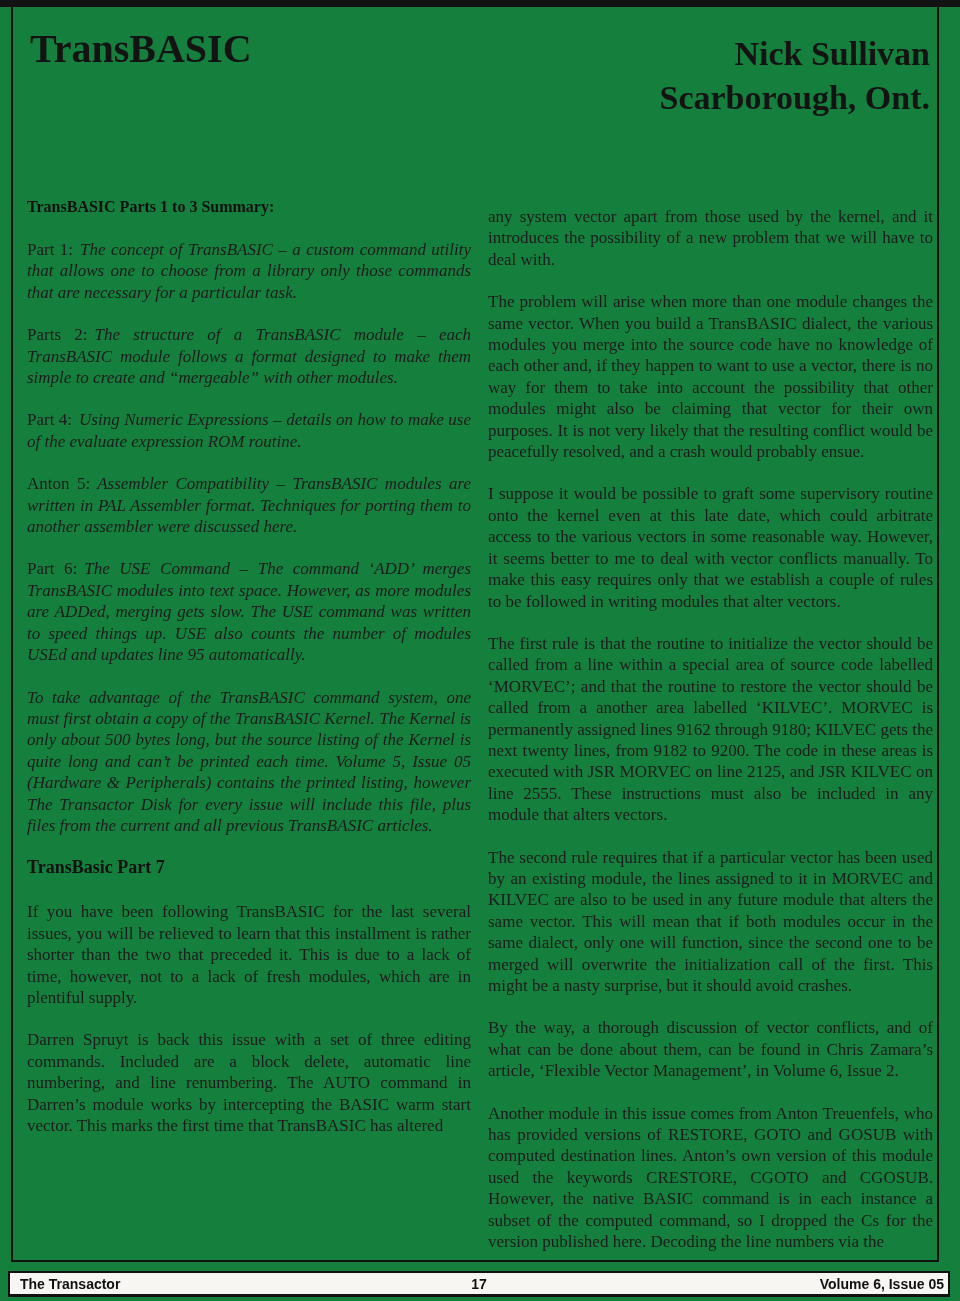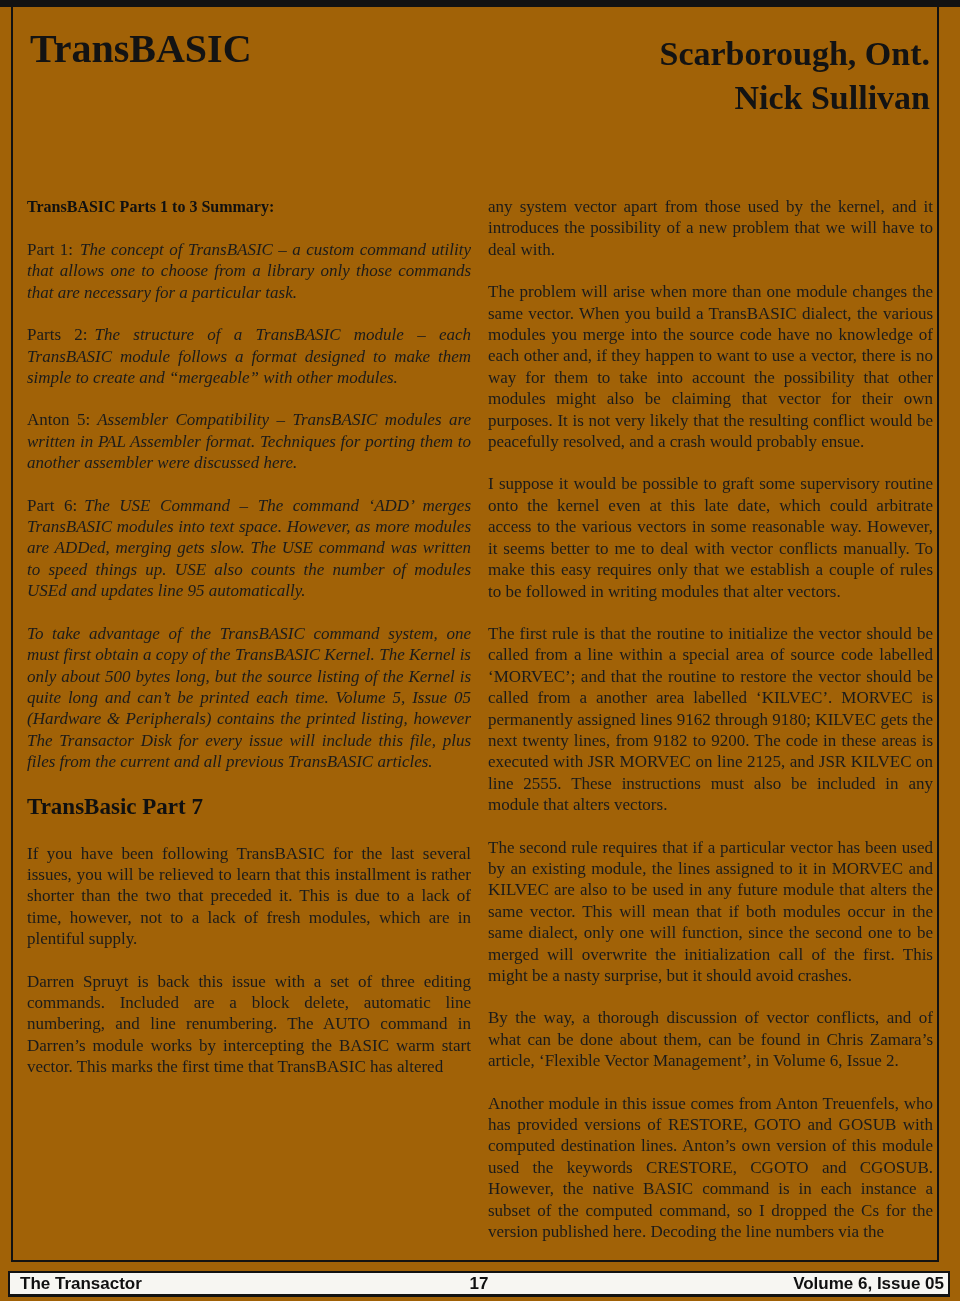--- a/index.html
+++ b/index.html
@@ -1,82 +1,85 @@
 <!DOCTYPE html>
 <html><head>
 <meta charset="utf-8">
 <style>
   html,body { margin:0; padding:0; background:#e9e8e4; }
   .page {
     position:relative; width:960px; height:1301px;
-    background:#a16207; color:#1b1b1b;
+    background:#15803d; color:#1b1b1b;
     font-family:"Liberation Serif", serif;
     overflow:hidden;
   }
   .top-rule { position:absolute; left:0; top:0; width:960px; height:7px; background:#121212; }
   .frame {
     position:absolute; left:11px; top:7px; width:928px; height:1255px;
     box-sizing:border-box;
     border-left:2px solid #121212; border-right:2px solid #121212; border-bottom:2px solid #121212;
   }
   .header-title {
     position:absolute; left:30px; top:26px;
     font-size:40px; font-weight:bold; line-height:45px; color:#131313;
   }
   .header-author {
     position:absolute; right:30px; top:32px; text-align:right;
     font-size:34px; font-weight:bold; line-height:44px; color:#131313;
   }
   .col-left  { position:absolute; left:27px;  top:198px; width:444px; }
-  .col-right { position:absolute; left:488px; top:196px; width:445px; }
+  .col-right { position:absolute; left:488px; top:206px; width:445px; }
   .col-left p, .col-right p {
     margin:0 0 21px; font-size:17px; line-height:21.4px; text-align:justify;
   }
   .heading  { font-size:16px; font-weight:bold; margin:0 0 23px; color:#101010; }
-  .heading2 { font-size:23px; font-weight:bold; margin:2px 0 23px; color:#101010; }
+  .heading2 { font-size:18px; font-weight:bold; margin:2px 0 23px; color:#101010; }
   .plabel { font-weight:normal; font-style:normal; margin-right:7px;margin-top:26px; }
   .ptext  { font-style:italic; }
   .kernel { font-style:italic; }
   .footer {
     position:absolute; left:8px; top:1271px; width:942px; height:26px;
     box-sizing:border-box;
     border:2px solid #121212; border-bottom-width:3px;
     background:#f7f6f2;
     display:flex; align-items:center;
-    font-family:"Liberation Sans", sans-serif; font-weight:bold; font-size:17px; color:#101010;
+    font-family:"Liberation Sans", sans-serif; font-weight:bold; font-size:14px; color:#101010;
   }
   .footer-left  { margin-left:10px; }
   .footer-center{ position:absolute; left:50%; transform:translateX(-50%); }
   .footer-right { margin-left:auto; margin-right:4px; }
 </style>
 </head>
 <body>
 
 <div class="page">
 
   <div class="top-rule"></div>
   <div class="frame"></div>
 
   <div class="header-title">
     <div>TransBASIC</div>
   </div>
 
   <div class="header-author">
+    <div>Nick Sullivan</div>
     <div>Scarborough, Ont.</div>
-    <div>Nick Sullivan</div>
   </div>
 
   <div class="col-left">
     <div class="heading">TransBASIC Parts 1 to 3 Summary:</div>
 
     <p class="part">
       <b class="plabel">Part 1:</b><span class="ptext">The concept of TransBASIC – a custom command utility that allows one to choose from a library only those commands that are necessary for a particular task.</span>
     </p>
     <p class="part">
       <b class="plabel">Parts 2:</b><span class="ptext">The structure of a TransBASIC module – each TransBASIC module follows a format designed to make them simple to create and “mergeable” with other modules.</span>
+    </p>
+    <p class="part">
+      <b class="plabel">Part 4:</b><span class="ptext">Using Numeric Expressions – details on how to make use of the evaluate expression ROM routine.</span>
     </p>
     <p class="part">
       <b class="plabel">Anton 5:</b><span class="ptext">Assembler Compatibility – TransBASIC modules are written in PAL Assembler format. Techniques for porting them to another assembler were discussed here.</span>
     </p>
     <p class="part">
       <b class="plabel">Part 6:</b><span class="ptext">The USE Command – The command ‘ADD’ merges TransBASIC modules into text space. However, as more modules are ADDed, merging gets slow. The USE command was written to speed things up. USE also counts the number of modules USEd and updates line 95 automatically.</span>
     </p>
 
     <p class="kernel">To take advantage of the TransBASIC command system, one must first obtain a copy of the TransBASIC Kernel. The Kernel is only about 500 bytes long, but the source listing of the Kernel is quite long and can’t be printed each time. Volume 5, Issue 05 (Hardware &amp; Peripherals) contains the printed listing, however The Transactor Disk for every issue will include this file, plus files from the current and all previous TransBASIC articles.</p>
 

